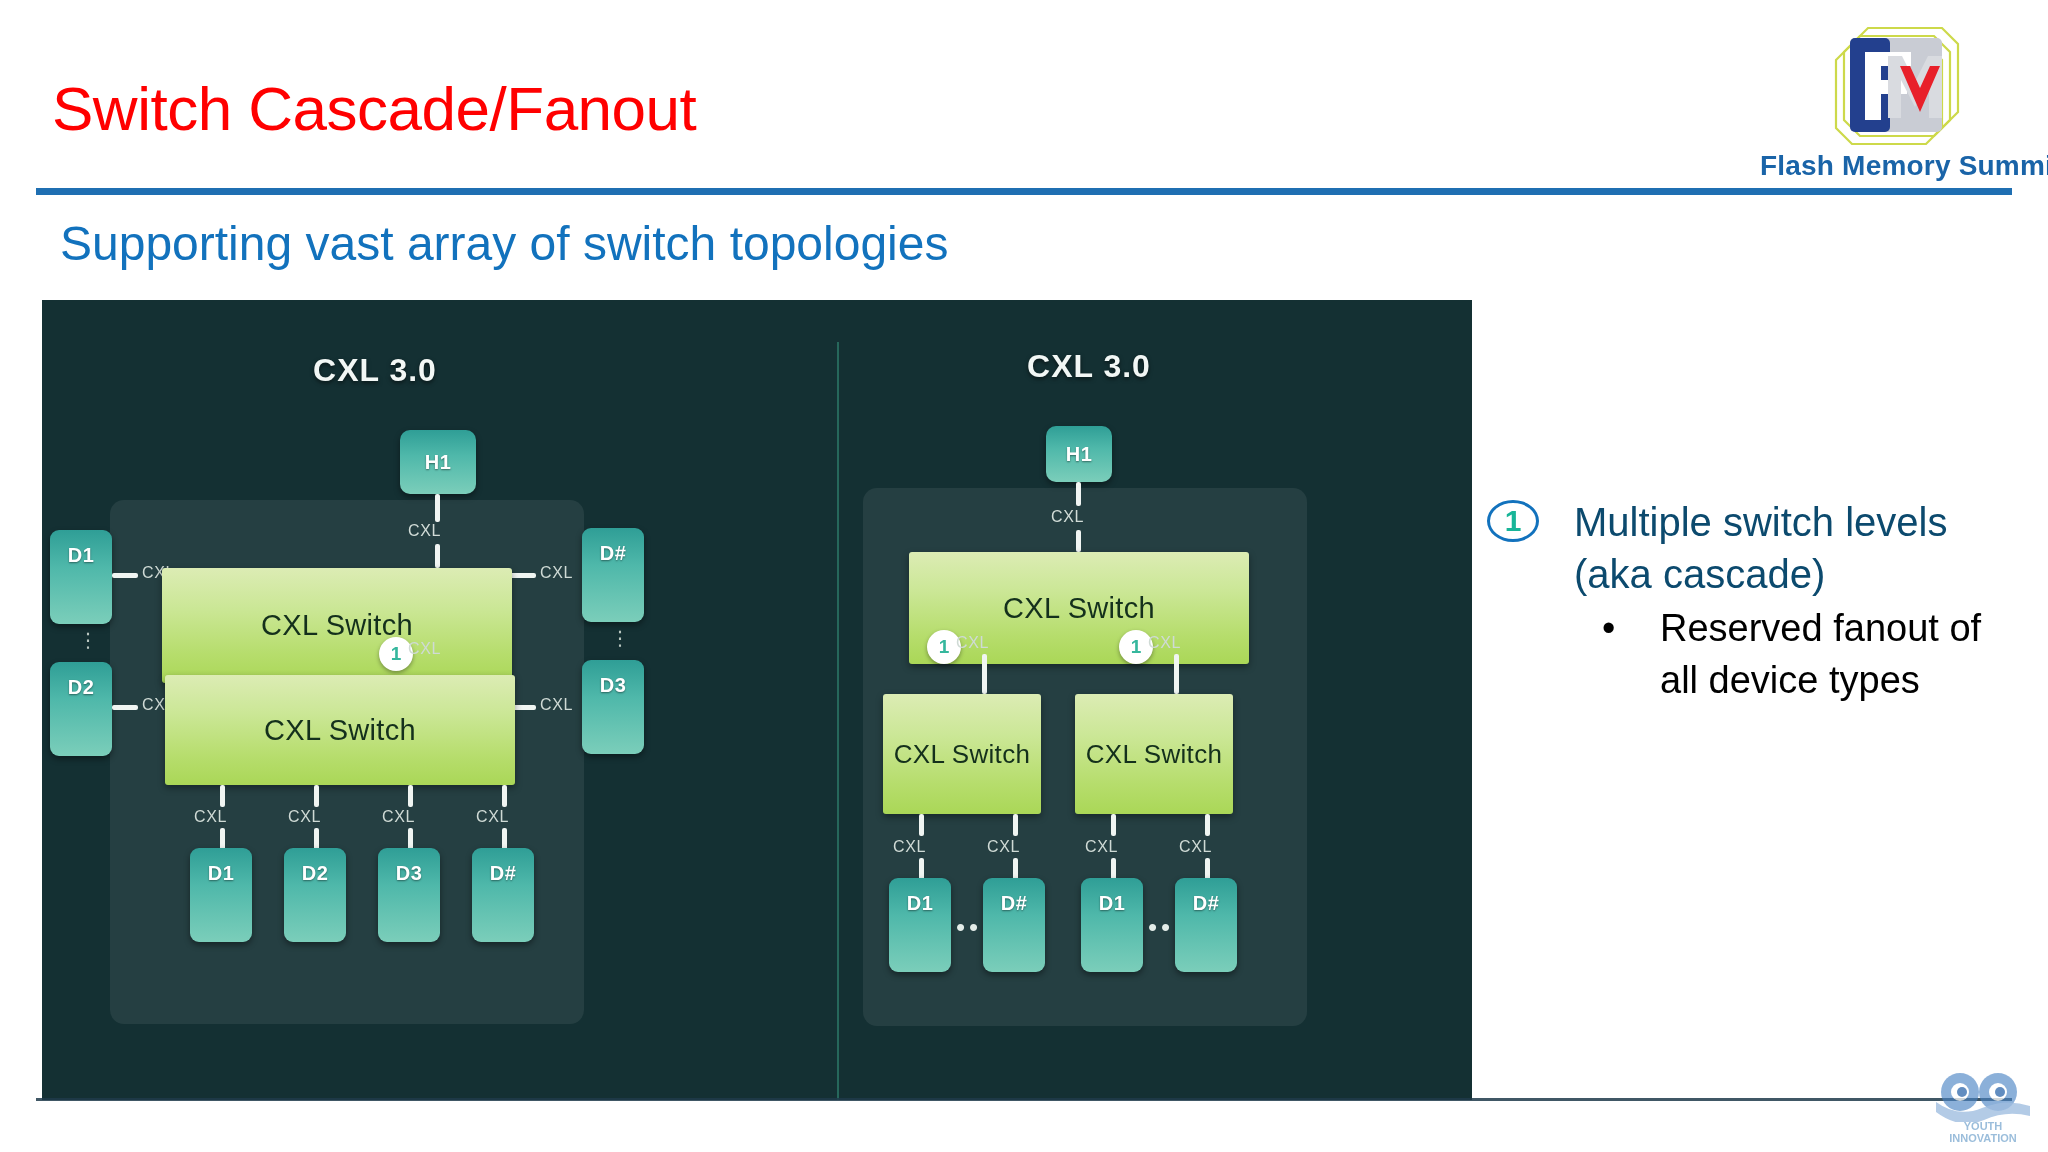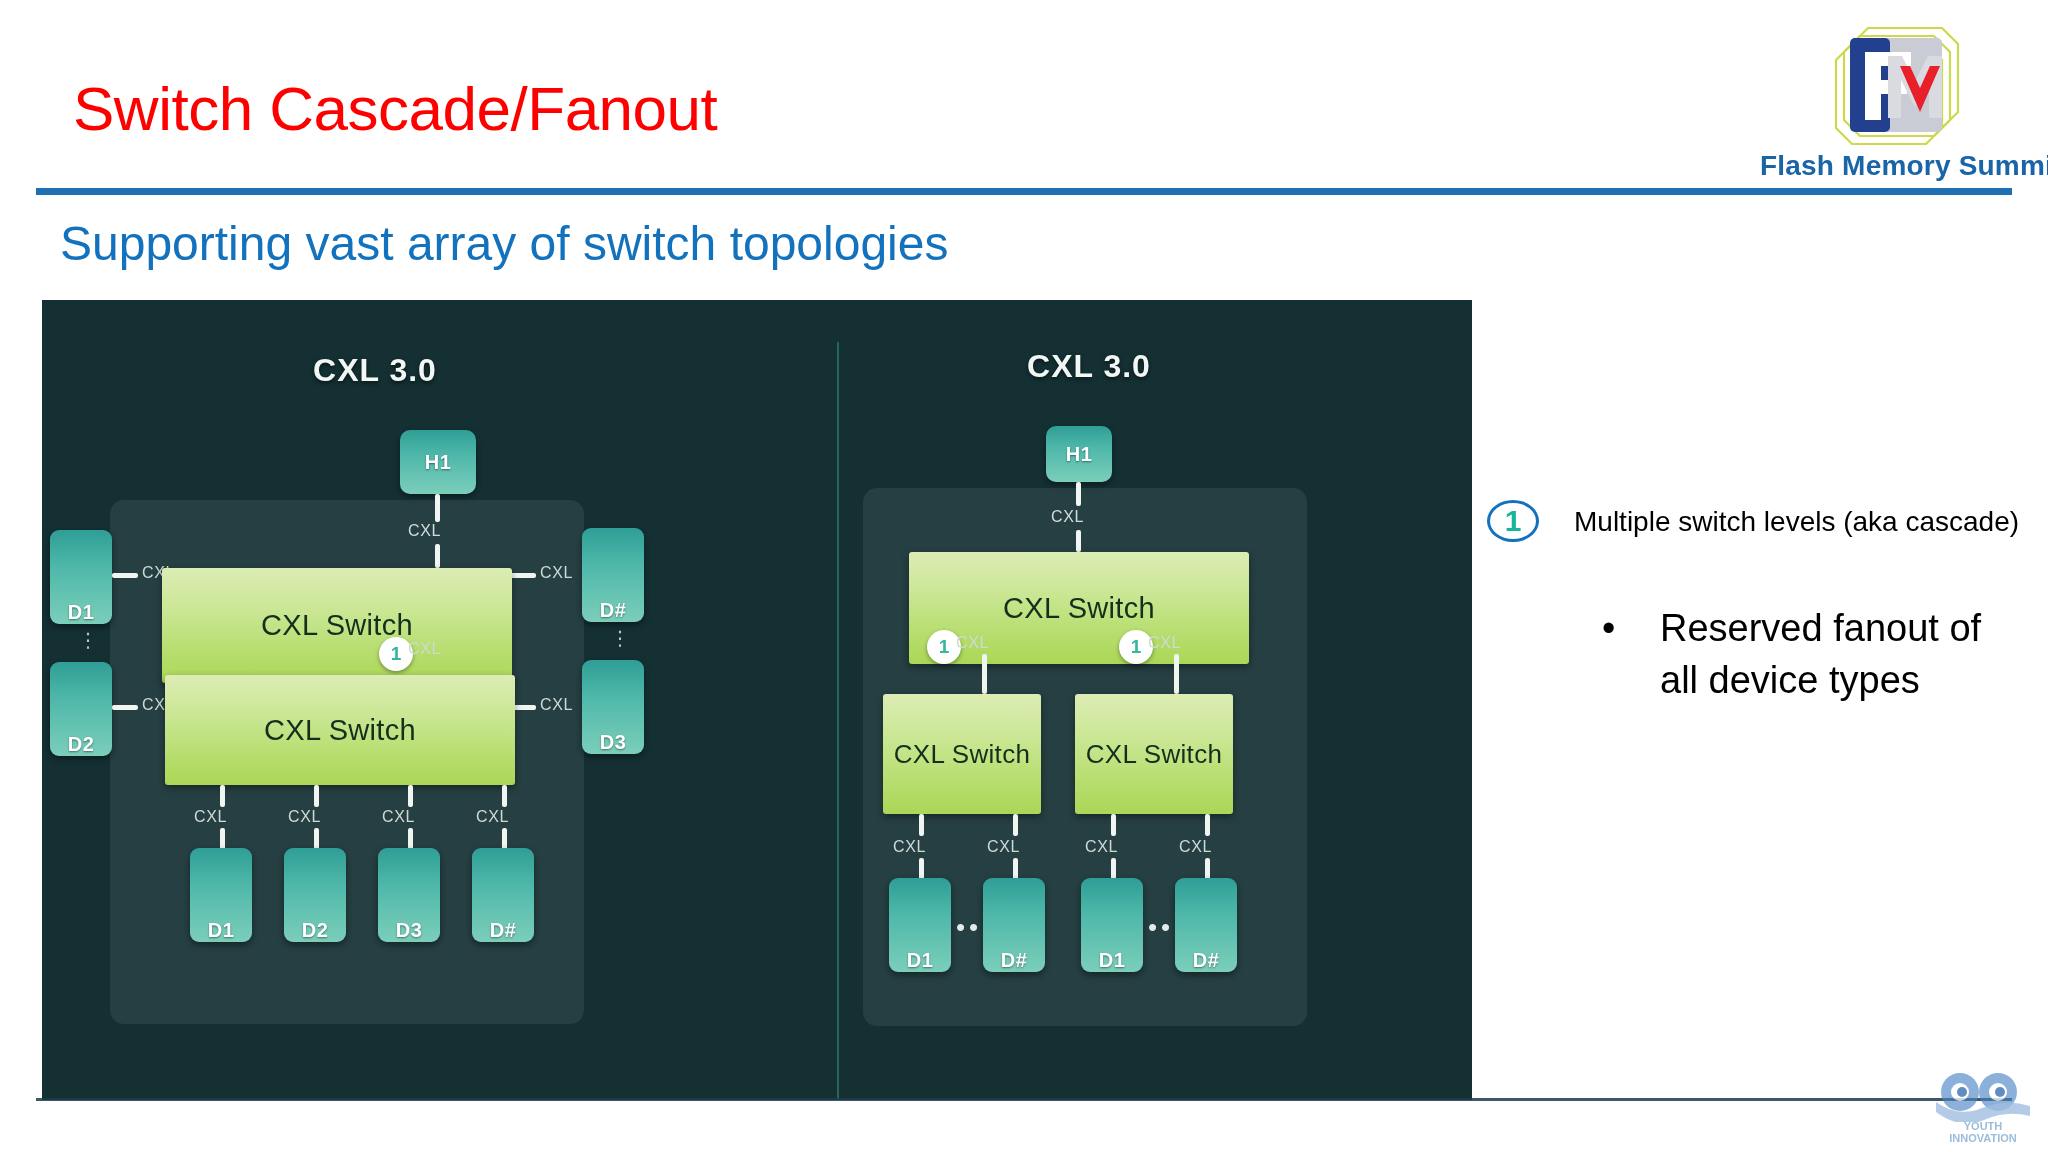--- a/index.html
+++ b/index.html
@@ -6,21 +6,21 @@
   html, body {
     width: 2048px; height: 1152px;
     background: #ffffff;
     font-family: "Liberation Sans", sans-serif;
     overflow: hidden;
   }
   #slide { position: relative; width: 2048px; height: 1152px; background: #fff; }
 
   
   .slide-title {
-    position: absolute; left: 73px; top: 78px;
+    position: absolute; left: 52px; top: 78px;
     font-size: 62px; color: #ff0000; font-weight: 400;
     letter-spacing: -0.5px; line-height: 1;
     white-space: nowrap;
   }
   .title-rule {
     position: absolute; left: 36px; top: 188px;
     width: 1976px; height: 7px; background: #1f6fb2;
   }
   .slide-subtitle {
     position: absolute; left: 60px; top: 220px;
@@ -74,21 +74,21 @@
   .switch span {
     font-size: 29px; color: #14301c; font-weight: 400; letter-spacing: .3px;
   }
   .switch.small span { font-size: 26px; }
 
   
   .dev {
     position: absolute; border-radius: 9px;
     background: linear-gradient(180deg,#2f9e96 0%,#4fb8aa 40%,#7bceba 100%);
     box-shadow: 0 3px 6px rgba(0,0,0,.42);
-    display: flex; align-items: flex-end; justify-content: center;
+    display: flex; align-items: flex-start; justify-content: center;
   }
   .dev span {
     font-size: 20px; font-weight: bold; color: #ffffff;
     letter-spacing: .5px; margin-top: 14px;
     text-shadow: 0 1px 2px rgba(0,0,0,.45);
   }
   .dev.host { border-radius: 10px; align-items: center; }
   .dev.host span { margin-top: 0; }
 
   
@@ -118,21 +118,21 @@
   
   .callout { position: absolute; left: 1487px; top: 496px; width: 540px; }
   .callout-badge {
     position: absolute; left: 0; top: 4px;
     width: 52px; height: 42px; border: 3px solid #1272bd; border-radius: 50%;
     display: flex; align-items: center; justify-content: center;
   }
   .callout-badge span { font-size: 30px; font-weight: bold; color: #18b598; line-height: 1; }
   .callout-text {
     position: absolute; left: 87px; top: 0; width: 450px;
-    font-size: 28px; color: #000000; line-height: 52px;
+    font-size: 40px; color: #0c4a6e; line-height: 52px;
   }
   .callout-sub {
     position: absolute; left: 115px; top: 106px; width: 420px;
     font-size: 38px; color: #000; line-height: 52px;
   }
   .callout-sub .bullet { position: absolute; left: 0; top: 0; }
   .callout-sub .subtext { display: block; margin-left: 58px; }
 
   
   .footer-rule {

